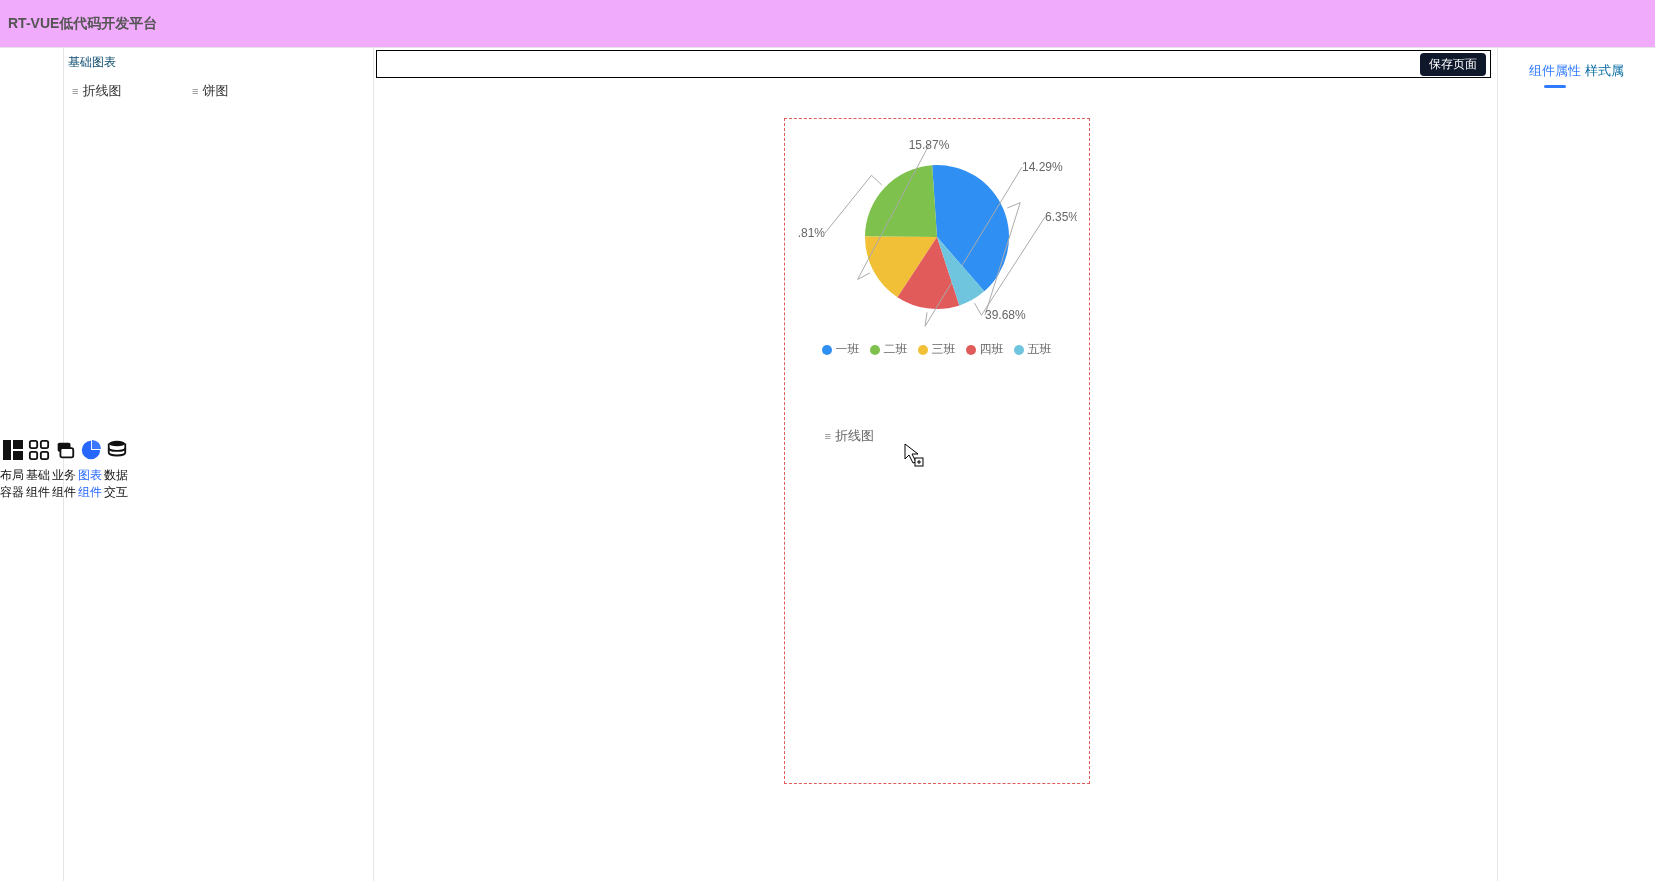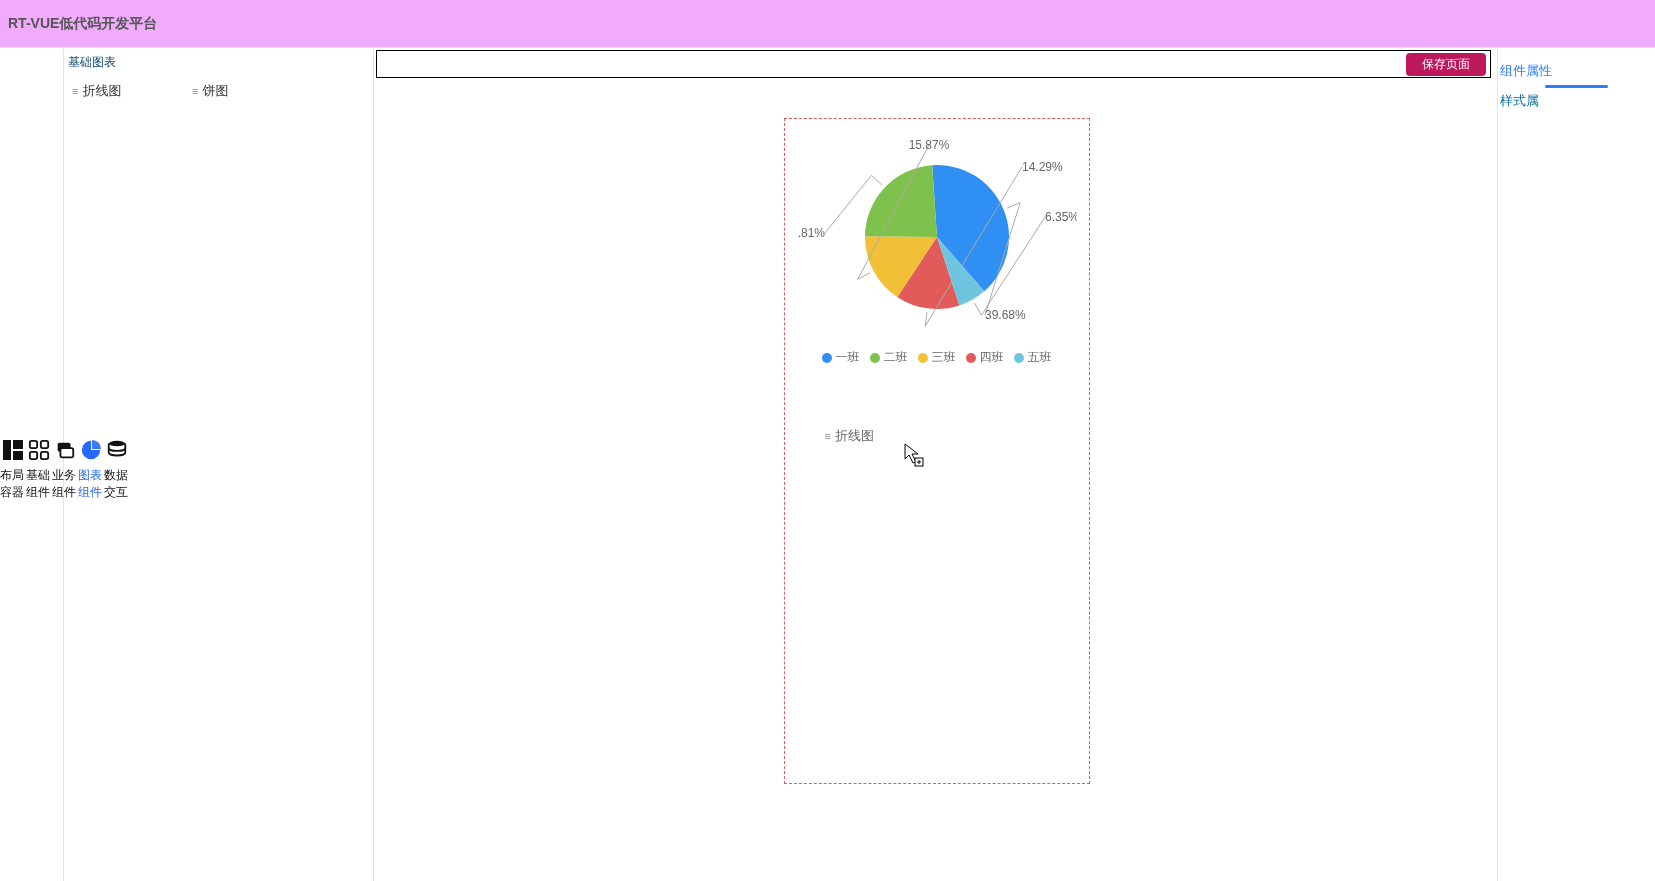--- a/index.html
+++ b/index.html
@@ -91,26 +91,26 @@
   .canvas-toolbar {
     height: 28px;
     border: 1.5px solid #000;
     display: flex;
     justify-content: flex-end;
     align-items: center;
     padding: 0 4px;
     margin-right: 6px;
   }
   .save-btn {
-    background: #be185d;
+    background: #0f172a;
     color: #fff;
     border: none;
     border-radius: 4px;
     font-size: 12px;
-    padding: 3px 16px;
+    padding: 3px 9px;
     cursor: pointer;
   }
   .canvas-stage {
     flex:1;
     display:flex;
     justify-content:center;
     padding-top: 40px;
   }
   .dropped-component {
     width: 306px;
@@ -127,21 +127,21 @@
   }
   .pie-svg { width: 280px; }
   .legend-row {
     display:flex;
     justify-content:center;
     gap: 10px;
     margin-top: 4px;
     font-size: 12px;
     color: #666;
   }
-  .legend-item { display:flex; align-items:center; gap:4px;margin-top:8px; }
+  .legend-item { display:flex; align-items:center; gap:4px; }
   .legend-dot { width:10px; height:10px; border-radius:50%; }
 
   .drag-ghost {
     position:absolute;
     left: 40px;
     top: 308px;
     font-size: 13px;
     color: #666;
     display:flex;
     align-items:center;
@@ -156,21 +156,20 @@
 
   
   .right-rail {
     width: 158px;
     border-left: 1px solid #e5e5e5;
     padding-top: 10px;
   }
   .rail-tabs {
     display:flex;
     justify-content: center;
-    flex-direction: column;
   }
   .rail-tab {
     font-size: 13px;
     padding: 4px 2px 8px;
     cursor:pointer;
     color:#0369a1;
     position:relative;
   }
   .rail-tab.active { color:#2f7bff; }
   .rail-tab.active::after {

